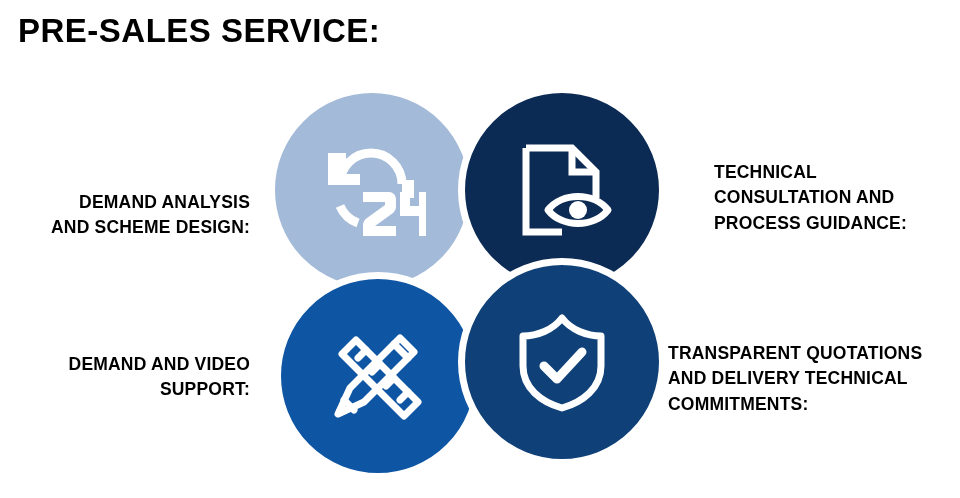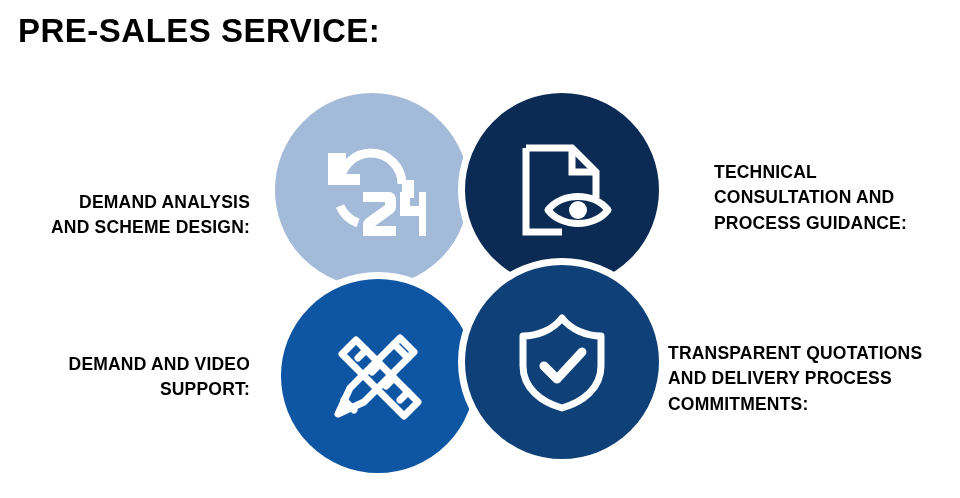--- a/index.html
+++ b/index.html
@@ -89,21 +89,21 @@
 AND SCHEME DESIGN:</div>
 
   <div class="label label-left" id="label-sample">DEMAND AND VIDEO
 SUPPORT:</div>
 
   <div class="label label-right" id="label-technical">TECHNICAL
 CONSULTATION AND
 PROCESS GUIDANCE:</div>
 
   <div class="label label-right" id="label-transparent">TRANSPARENT QUOTATIONS
-AND DELIVERY PROCESS
+AND DELIVERY TECHNICAL
 COMMITMENTS:</div>
 
   <div class="cluster">
 
     <div class="node node-demand">
       <span>
         <svg width="108" height="100" viewBox="0 0 108 100" fill="none" aria-hidden="true">
           <path d="M22 44 A31 31 0 0 1 84 44" stroke="#ffffff" stroke-width="9" fill="none" stroke-linecap="butt"></path>
           <path d="M22 66 A31 31 0 0 0 40 83" stroke="#ffffff" stroke-width="9" fill="none" stroke-linecap="butt"></path>
           <path d="M10 13 L10 45 L42 45 L42 34 L28 34 L28 13 Z" fill="#ffffff"></path>

